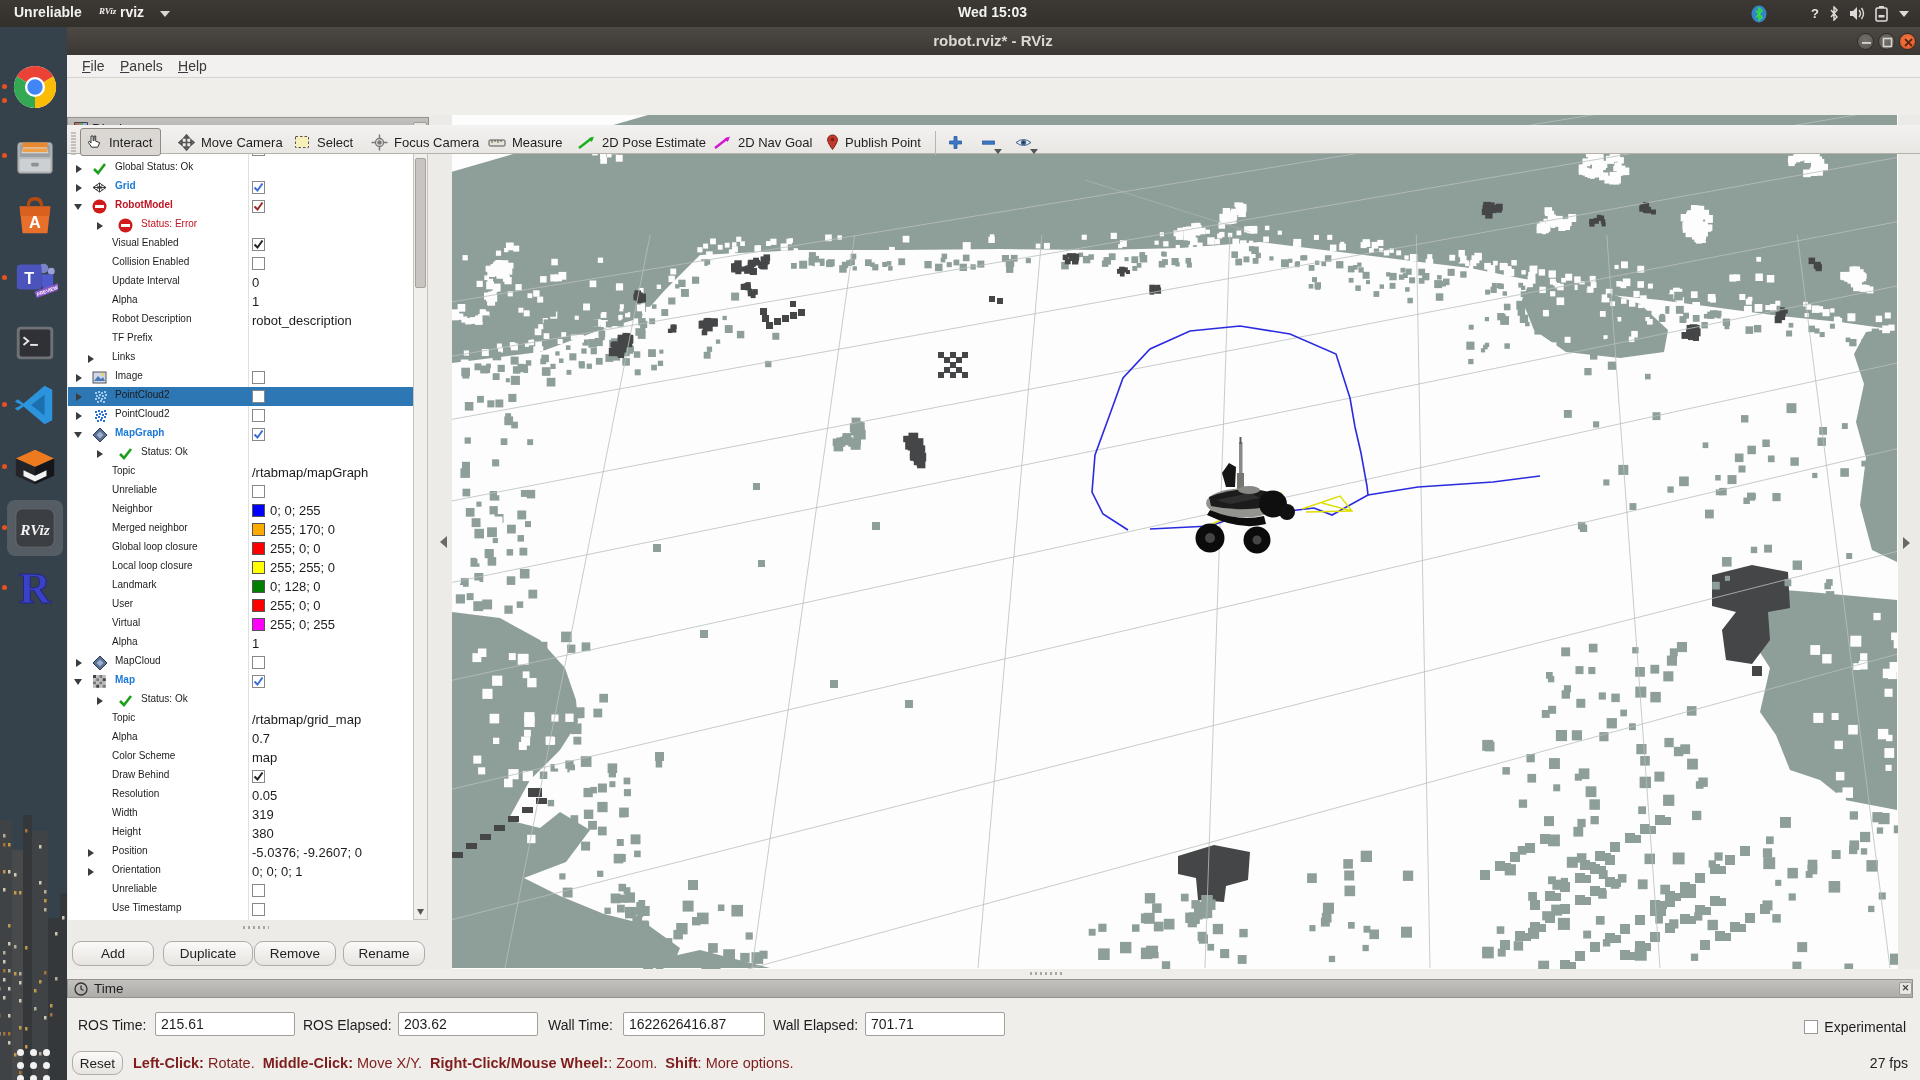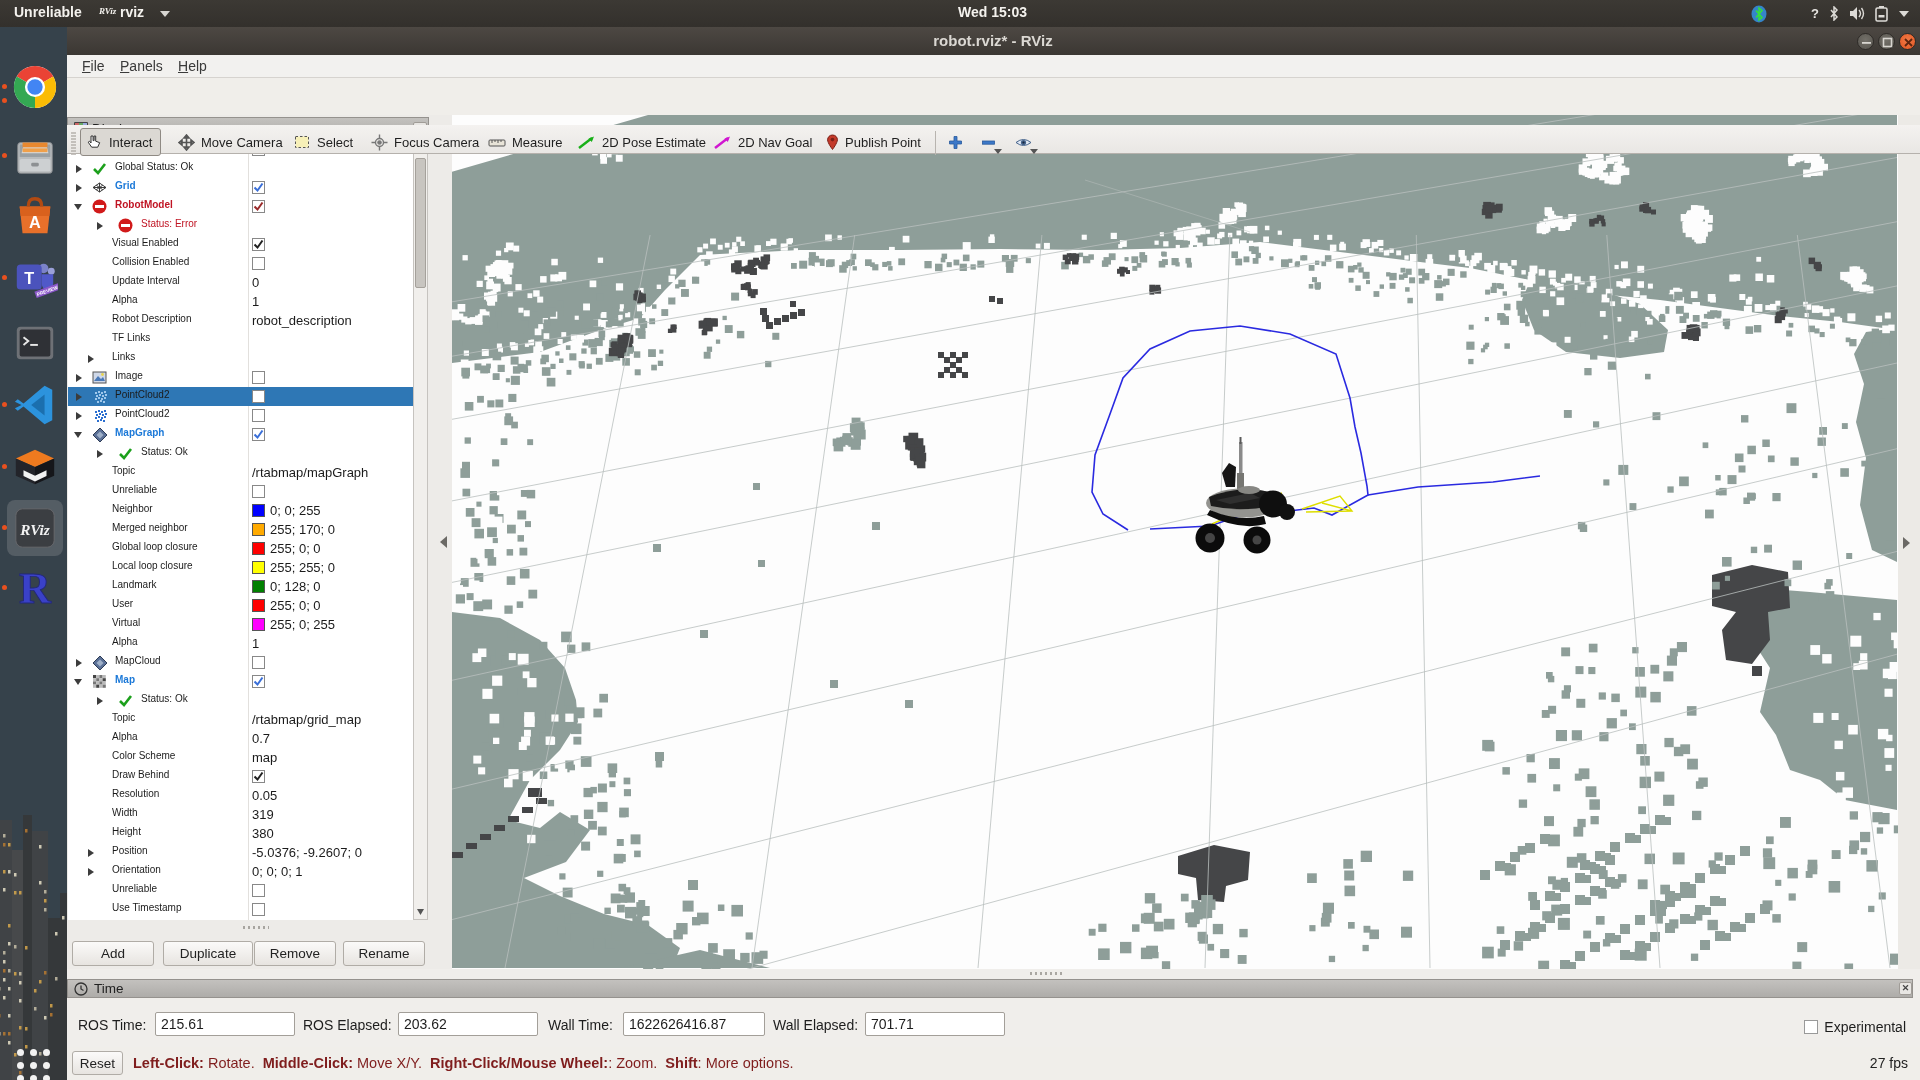--- a/index.html
+++ b/index.html
@@ -57,21 +57,21 @@
 .ar.down { border-left:4.5px solid transparent; border-right:4.5px solid transparent; border-top:6px solid #3c3c3c; }
 .ti { position:absolute; }
 .cb { position:absolute; width:13px; height:13px; background:#fff; border:1px solid #888; }
 .cb svg { position:absolute; left:-1px; top:-1px; }
 .sw { position:absolute; width:13px; height:13px; border:1px solid #555; }
 #vscroll { position:absolute; left:346px; top:24px; width:15px; height:781px; background:#f1efec; border:1px solid #c6c3bf; }
 #vscroll .thumb { position:absolute; left:1px; top:18px; width:11px; height:130px; background:#c8c5c0; border:1px solid #a5a19b; border-radius:2px; }
 #vscroll .up, #vscroll .dn { position:absolute; left:1px; width:11px; height:15px; }
 #hscrollrow { position:absolute; left:1px; top:806px; width:376px; height:13px; background:#edebe8; }
 #hscrollrow .dots { position:absolute; left:175px; top:5px; width:26px; height:3px; background:repeating-linear-gradient(90deg,#a8a5a0 0 2px,#0000 2px 5px); }
-.pbtn { position:absolute; height:25px; background:linear-gradient(#fbfaf9,#e7e4e0); border:1px solid #b0aca6; border-radius:3px; font-size:13.5px; color:#222; text-align:center; line-height:23px; }
+.pbtn { position:absolute; height:25px; background:linear-gradient(#fbfaf9,#e7e4e0); border:1px solid #b0aca6; border-radius:9px; font-size:13.5px; color:#222; text-align:center; line-height:23px; }
 .collapseL { position:absolute; left:440px; top:536px; width:0; height:0; border-top:6px solid transparent; border-bottom:6px solid transparent; border-right:7px solid #6b6965; z-index:11; }
 .collapseR { position:absolute; left:1903px; top:537px; width:0; height:0; border-top:6px solid transparent; border-bottom:6px solid transparent; border-left:7px solid #6b6965; z-index:11; }
 
 #scenewrap { position:absolute; left:452px; top:115px; width:1446px; height:854px; z-index:5; }
 #rightstrip { position:absolute; left:1898px; top:115px; width:22px; height:854px; background:#eceae6; }
 
 #tpanel { position:absolute; left:67px; top:969px; width:1853px; height:78px; background:#f0eeeb; z-index:12; }
 #tphead { position:absolute; left:0px; top:10px; width:1846px; height:19px; background:linear-gradient(#c3c1be,#aeaca9); border:1px solid #95928e; }
 #tphead .t { position:absolute; left:26px; top:1px; font-size:13.5px; color:#222; }
 #tpclose { position:absolute; left:1831px; top:2px; width:13px; height:13px; background:#e8e6e3; border:1px solid #a09c97; border-radius:2px; font-size:9px; line-height:11px; text-align:center; color:#444; font-weight:700; }
@@ -2335,21 +2335,21 @@
           </svg>
         </div>
         <div class="tl" style="left:44px;top:117px">Collision Enabled</div>
         <div class="cb" style="left:184px;top:118px"></div>
         <div class="tl" style="left:44px;top:136px">Update Interval</div>
         <div class="tv" style="left:184px;top:136px">0</div>
         <div class="tl" style="left:44px;top:155px">Alpha</div>
         <div class="tv" style="left:184px;top:155px">1</div>
         <div class="tl" style="left:44px;top:174px">Robot Description</div>
         <div class="tv" style="left:184px;top:174px">robot_description</div>
-        <div class="tl" style="left:44px;top:193px">TF Links</div>
+        <div class="tl" style="left:44px;top:193px">TF Prefix</div>
         <div class="ar right" style="left:20px;top:216px"></div>
         <div class="tl" style="left:44px;top:212px">Links</div>
         <div class="ar right" style="left:8px;top:235px"></div>
         <svg class="ti" style="left:24px;top:231px" width="15" height="15">
           <rect x="1" y="2" width="13" height="11" fill="#cfd8e8" stroke="#555"></rect>
           <path d="M2 11 L6 6 L9 9 L11 7 L13 11 Z" fill="#4a79b8"></path>
           <circle cx="10.5" cy="4.5" r="1.4" fill="#e8d44c"></circle>
         </svg>
         <div class="tl" style="left:47px;top:231px">Image</div>
         <div class="cb" style="left:184px;top:232px"></div>

